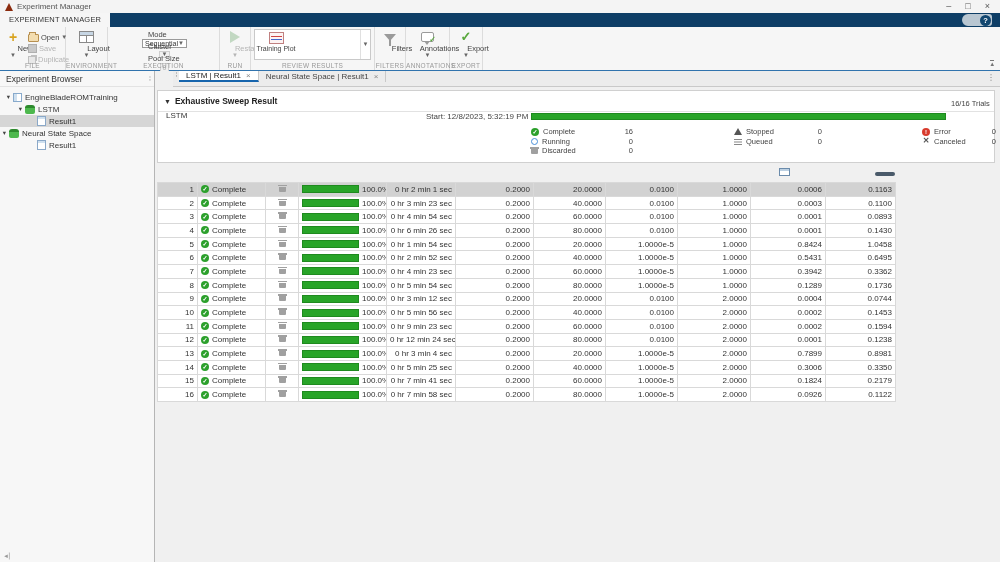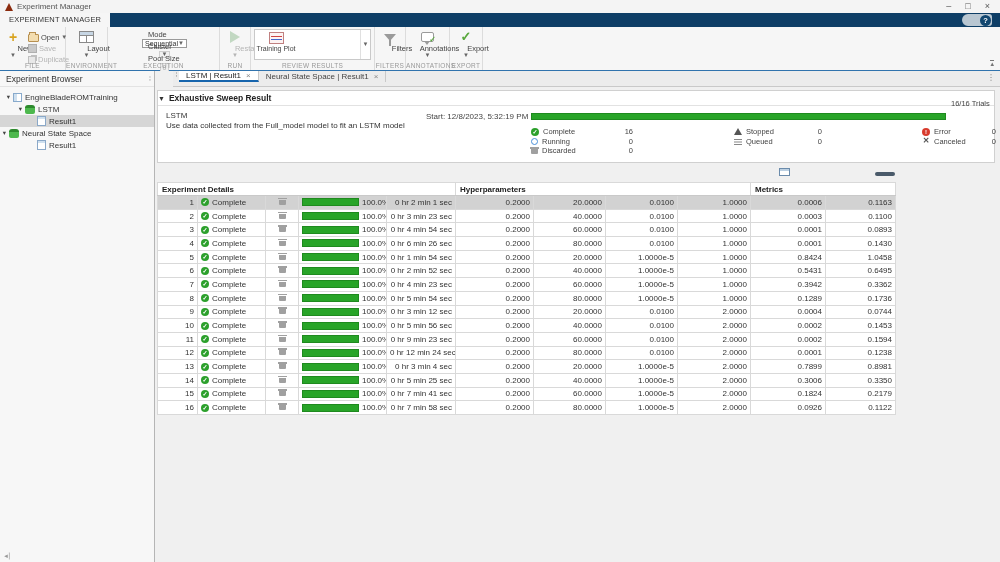--- a/index.html
+++ b/index.html
@@ -103,21 +103,21 @@
   .tabrow { position:absolute; left:17px; top:0; right:0; height:16px; background:#ececec; border-bottom:1px solid #c9c9c9; display:flex; align-items:flex-start; }
   .tabrow-handle { width:6px; display:flex; align-items:center; justify-content:center; color:#9a9a9a; font-size:7px; letter-spacing:-1px; }
   .tab { display:flex; align-items:center; gap:5px; padding:0 7px; font-size:8px; color:#444;
          border-right:1px solid #c9c9c9; background:#ececec; cursor:default; }
   .tab.active { background:#fff; border-bottom:2px solid #1765ad; color:#222; }
   .tab-close { color:#888; font-size:8px; }
   .tab-overflow { margin-left:auto; color:#777; font-size:8px; padding:2px 5px 0 0; }
 
   
   .card { position:absolute; left:1px; top:19px; width:838px; height:73px; background:#fff; border:1px solid #d0d0d0; }
-  .card-header { height:15px; border-bottom:1px solid #e2e2e2; display:flex; align-items:center; 
+  .card-header { height:21px; border-bottom:1px solid #e2e2e2; display:flex; align-items:center; padding-left:6px;
                  font-size:8.5px; font-weight:bold; color:#222; gap:4px; }
   .card-caret { font-size:7px; color:#333; }
   .exp-block { position:absolute; left:8px; top:20px; font-size:8px; line-height:10px; color:#333; }
   .exp-link { color:#3a76b8; cursor:pointer; }
   .start-text { position:absolute; left:268px; top:21px; font-size:8px; color:#444; }
   .big-progress { position:absolute; left:373px; top:22px; width:415px; height:7px; background:#28a428; border:1px solid #1f8a1f; }
   .trials-text { position:absolute; left:793px; top:8px; font-size:7.5px; color:#444; white-space:nowrap; }
   .status-group { position:absolute; top:36px; font-size:7.5px; color:#444; }
   .sg0 { left:373px; width:102px; } .sg1 { left:576px; width:88px; } .sg2 { left:764px; width:74px; }
   .status-row { display:flex; align-items:center; height:9px; margin-bottom:0.5px; }
@@ -345,21 +345,20 @@
     <span class="tab-overflow">⋮</span>
   </div>
 
   <div class="card">
     <div class="card-header">
       <span class="card-caret">▼</span>
       <span>Exhaustive Sweep Result</span>
     </div>
     <div class="exp-block">
       <div>LSTM</div>
-      <div>Use data collected from the Full_model model to fit an LSTM model</div>
     </div>
     <div class="start-text">Start: 12/8/2023, 5:32:19 PM</div>
     <div class="big-progress"></div>
     <div class="trials-text">16/16 Trials</div>
     <div class="status-group sg0" id="sg0">
         <div class="status-row">
           <span class="si ic-check">✓</span>
           <span class="sl">Complete</span>
           <span class="sc">16</span>
         </div>
@@ -412,25 +411,20 @@
           <col style="width: 88px;">
           <col style="width: 69px;">
           <col style="width: 78px;">
           <col style="width: 72px;">
           <col style="width: 72px;">
           <col style="width: 73px;">
           <col style="width: 75px;">
           <col style="width: 70px;">
         </colgroup>
       <tbody id="tbody">
-          <tr class="grp">
-            <th colspan="5">Experiment Details</th>
-            <th colspan="4">Hyperparameters</th>
-            <th colspan="2">Metrics</th>
-          </tr>
           <tr class="row selected">
             <td class="trial-cell">1</td>
             <td class="status-cell">
               <span class="cell-flex">
                 <span class="si ic-check">✓</span>
                 <span>Complete</span>
               </span>
             </td>
             <td class="actions-cell"><span class="trash-wrap">
                 <span class="si ic-trash"></span>

